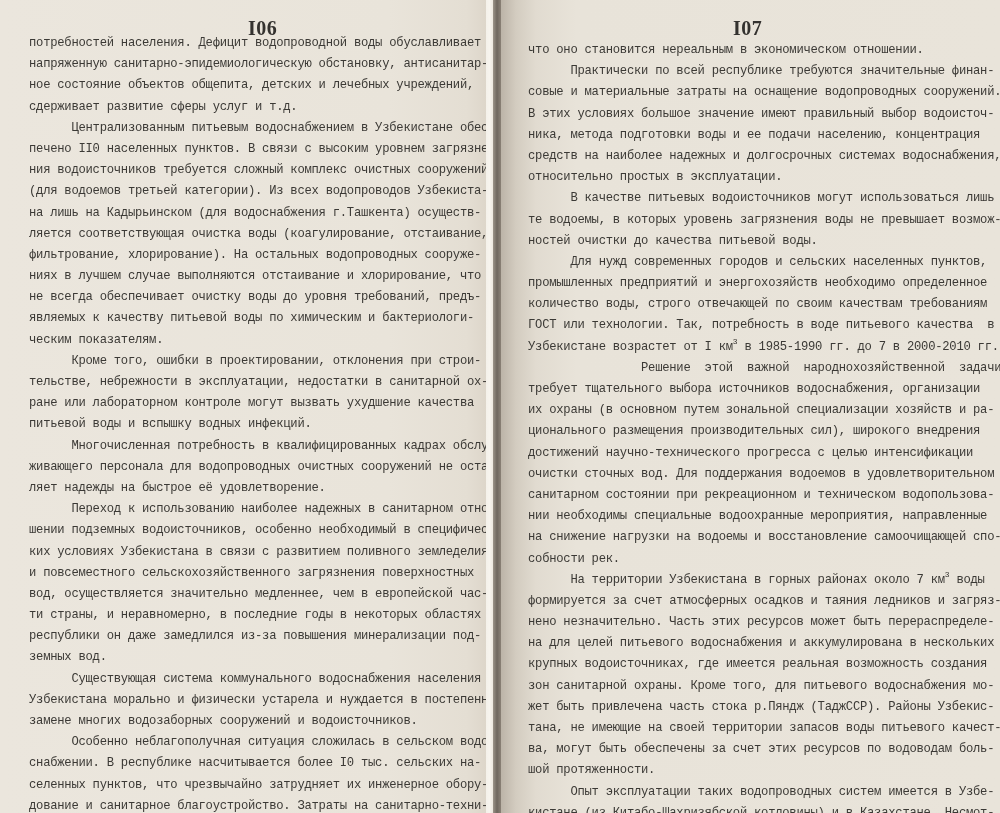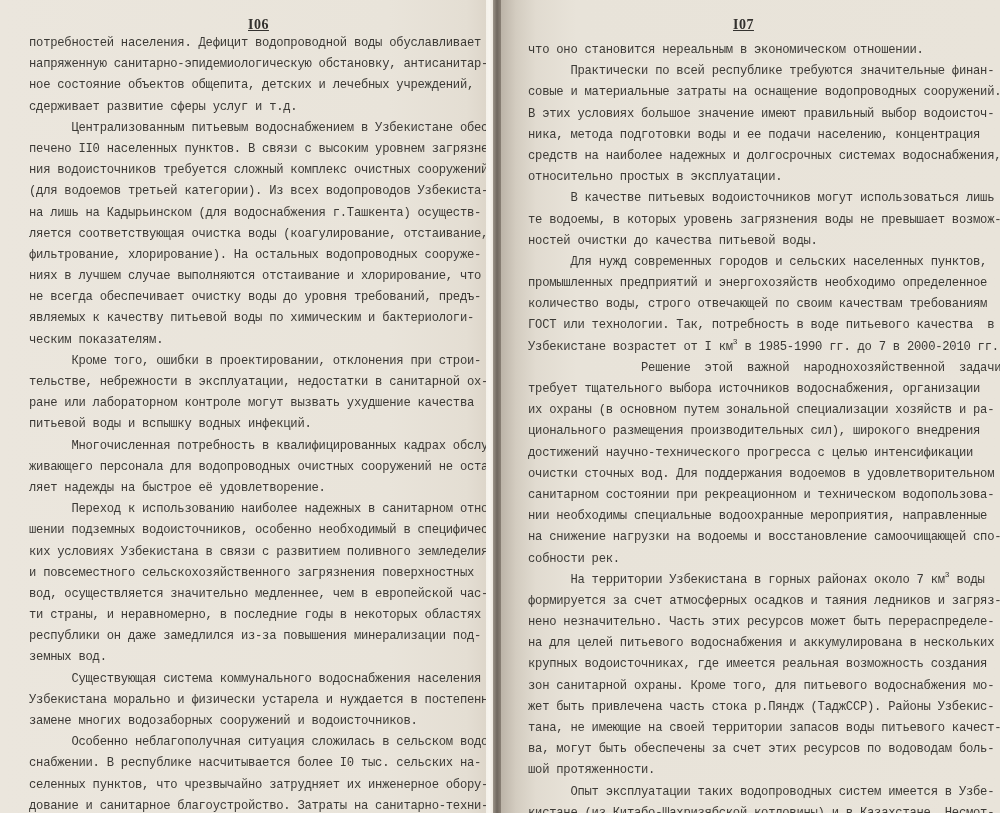--- a/index.html
+++ b/index.html
@@ -22,24 +22,23 @@
   }
   .spine-dark {
     position: absolute; left: 493px; top: 0; width: 8px; height: 813px;
     background: linear-gradient(to right, #9b9388, #6e665d 50%, #8a8176);
   }
   .page-right {
     left: 501px; width: 499px;
     background: linear-gradient(to right, #bcb4a8 0%, #d3ccc0 3%, #e1dbd0 7%, #e8e3d9 15%, #e9e4da 100%);
   }
   .page-number {
-    position: absolute; top: 17px; font-size: 14px; font-weight: bold;
+    position: absolute; top: 17px; font-size: 20px; font-weight: bold;
     font-family: "Liberation Serif", "DejaVu Serif", serif; letter-spacing: 0.5px;
     color: #34322f;
-    text-decoration: underline;
   }
   .page-left .page-number { left: 248px; }
   .page-right .page-number { left: 232px; }
   .text {
     position: absolute; font-size: 12.2px; line-height: 21.2px; white-space: pre;
     letter-spacing: -0.25px; color: #3b3935;
   }
   .page-left .text { left: 29px; top: 33px; }
   .page-right .text { left: 27px; top: 40px; }
   .line { display: block; height: 21.2px; }

